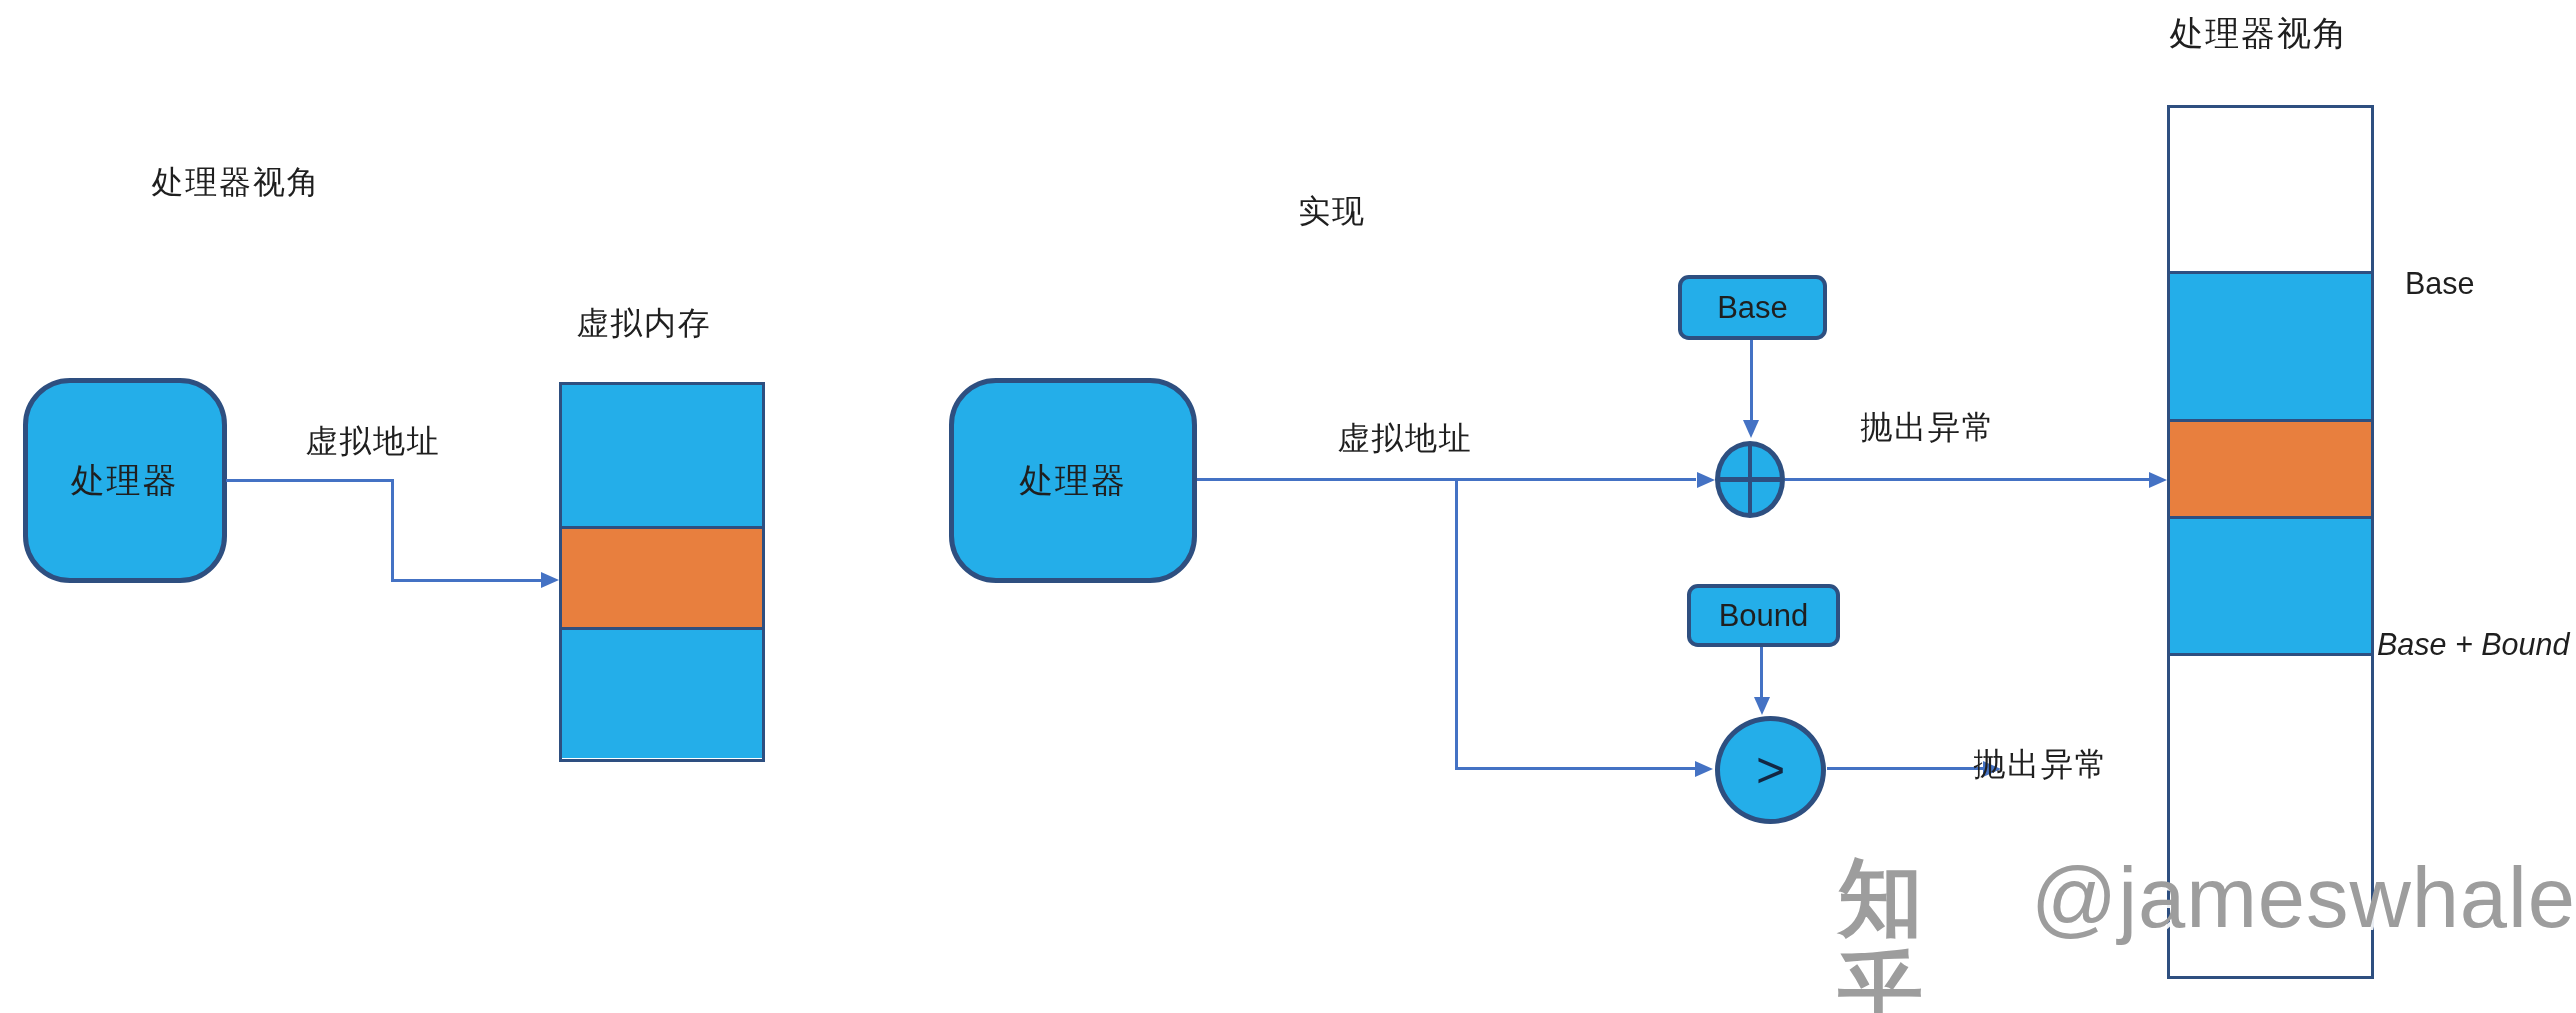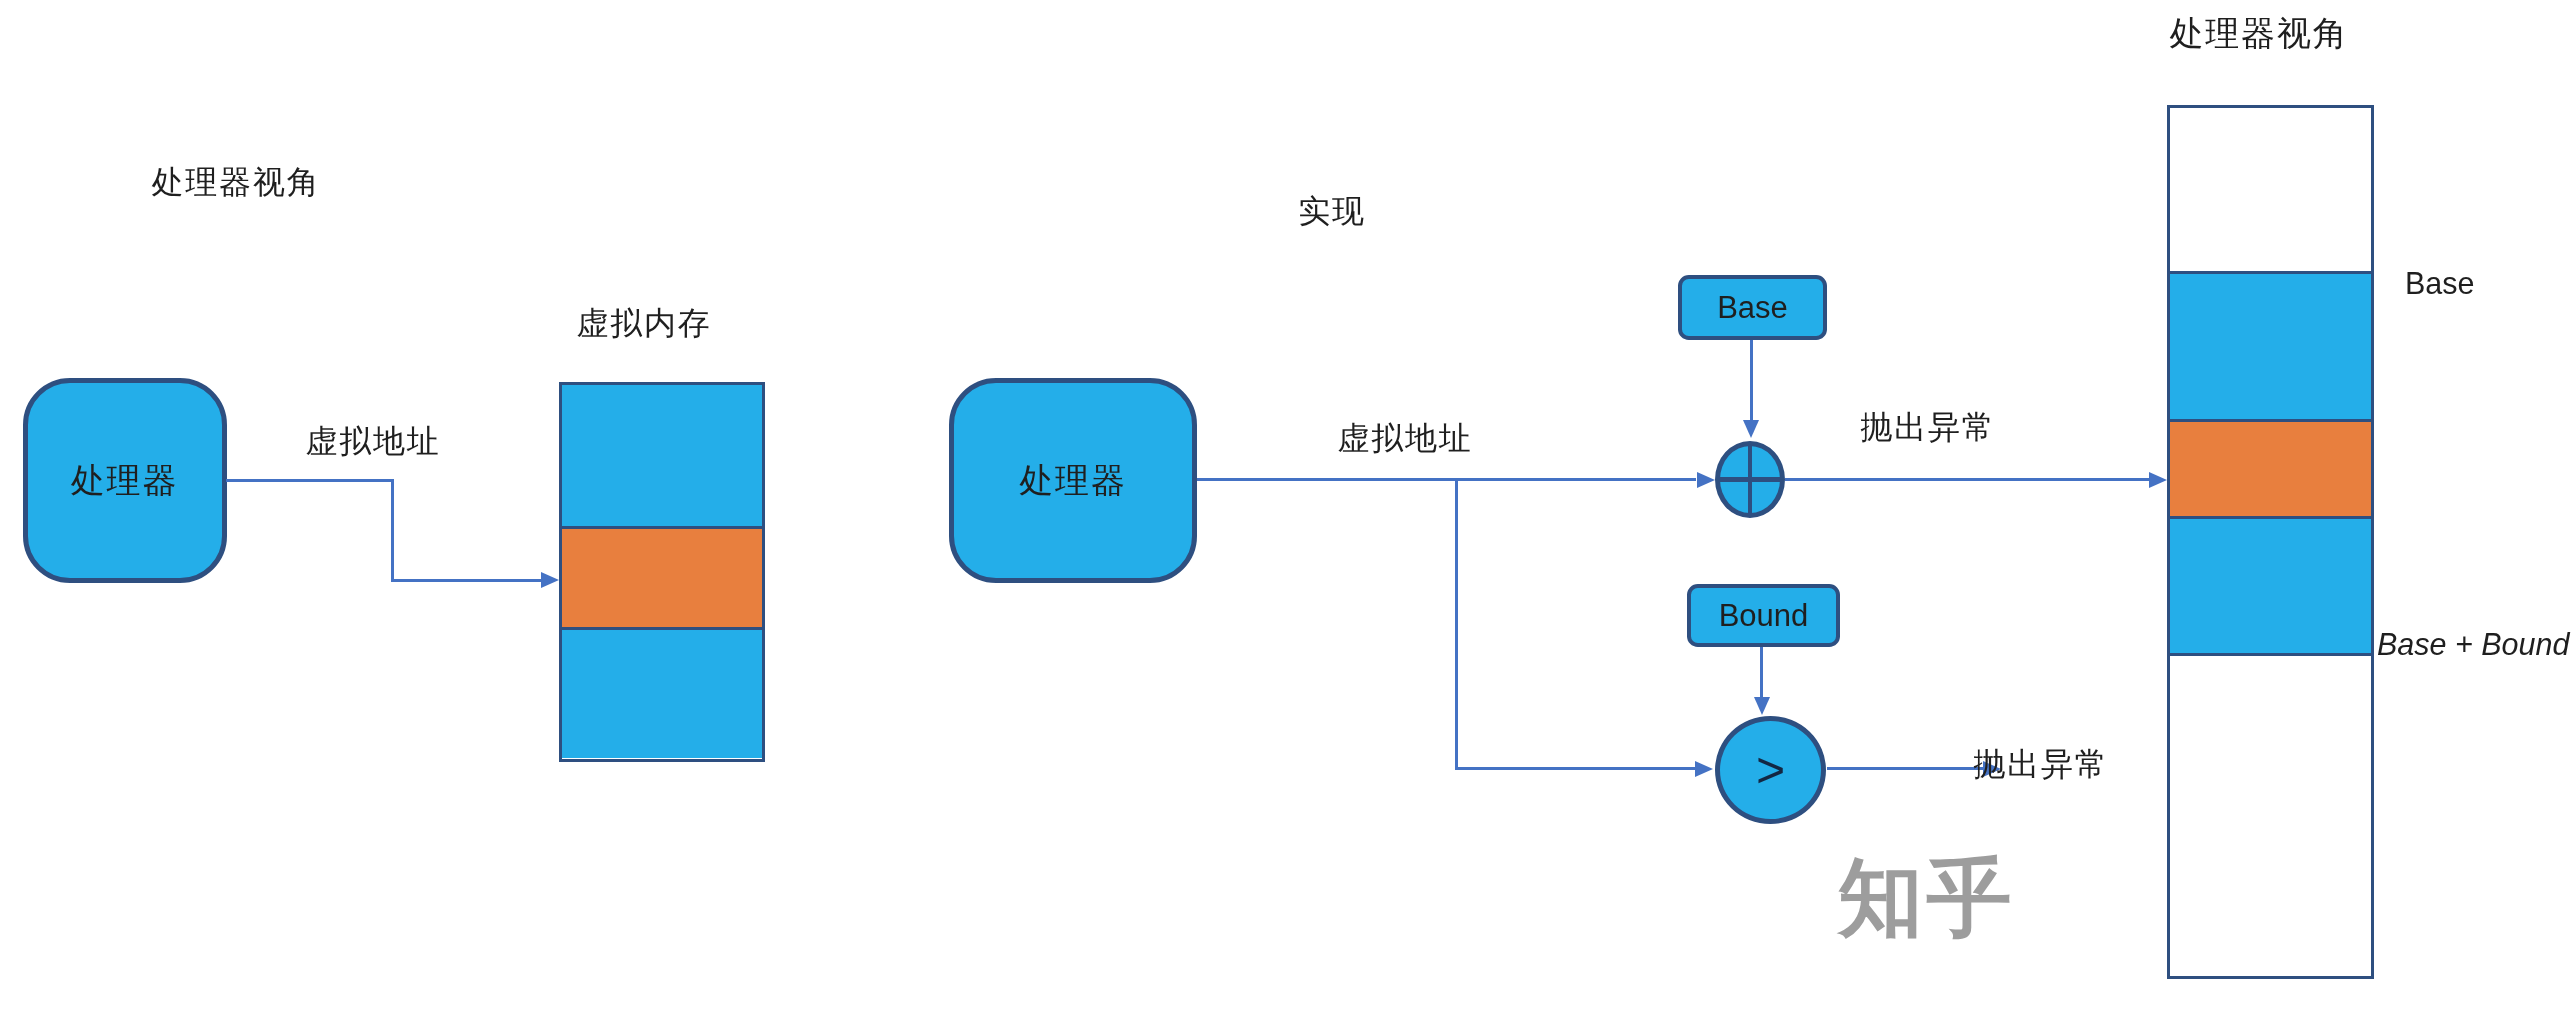--- a/index.html
+++ b/index.html
@@ -169,16 +169,17 @@
     <div class="seg seg-orange" style="height:97px;"></div>
     <div class="seg seg-blue" style="height:137px;"></div>
     <div class="seg seg-white" style="height:322px;"></div>
   </div>
 
   <div class="lbl-left" style="left:2405px;top:283px;">Base</div>
   <div class="lbl-left" style="left:2377px;top:644px;font-style:italic;">Base + Bound</div>
 
   <div class="watermark">
     <span class="wm-brand">知乎</span>
+    <span class="wm-handle">@jameswhale</span>
   </div>
 
 </div>
 
 
 </body></html>

